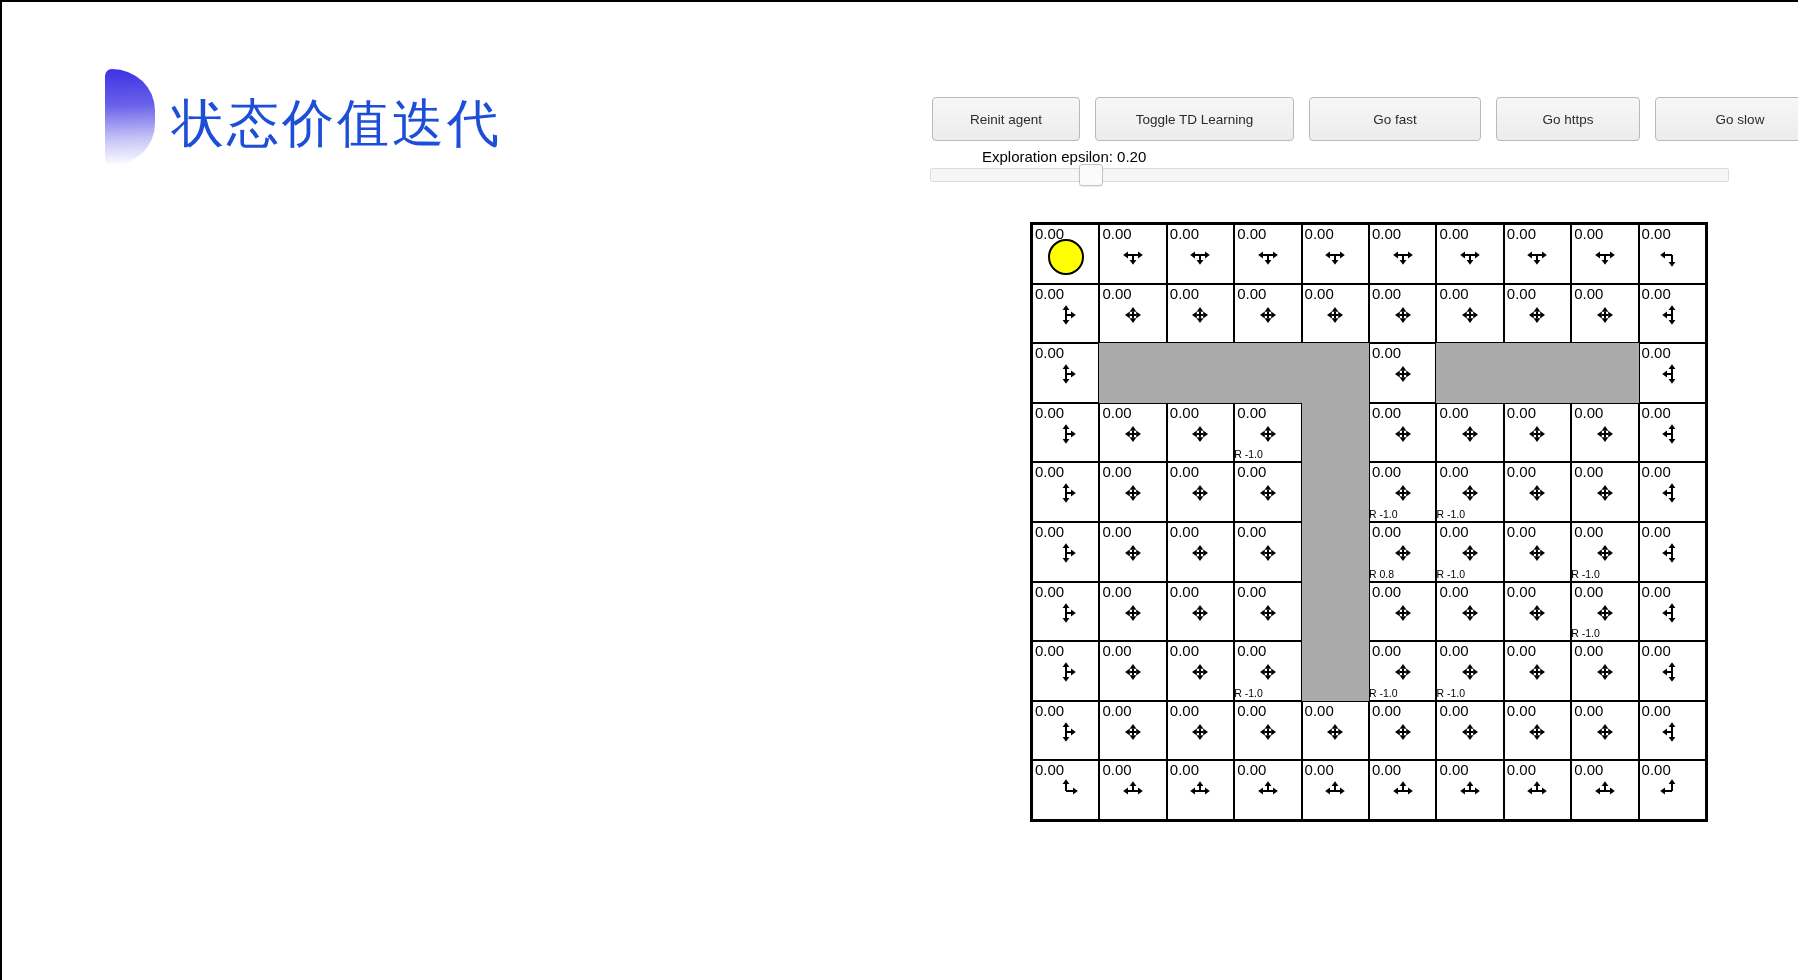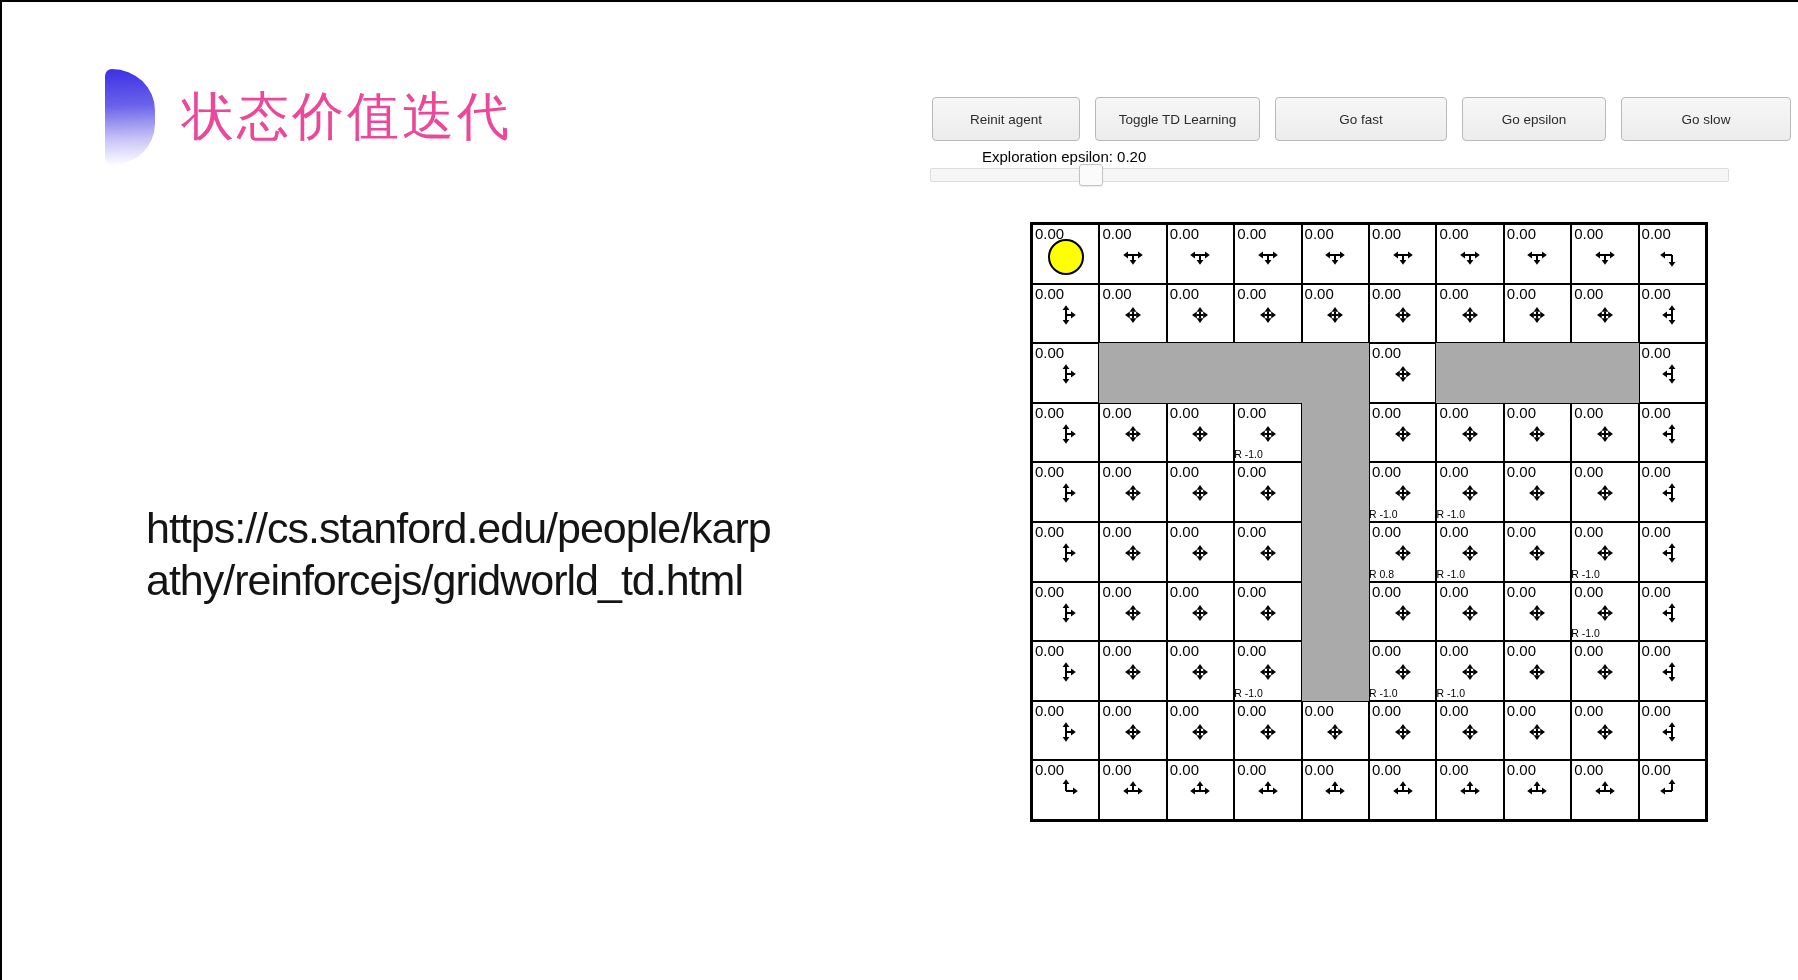--- a/index.html
+++ b/index.html
@@ -5,22 +5,22 @@
   html,body{margin:0;padding:0;background:#fff;}
   body{font-family:"Liberation Sans",sans-serif;}
   #stage{position:relative;width:1798px;height:980px;background:#fff;overflow:hidden;
          border-top:2px solid #000;border-left:2px solid #000;box-sizing:border-box;}
 
   
   #logo{position:absolute;left:103px;top:67px;width:50px;height:96px;
         background:linear-gradient(178deg,#3b31e3 0%,#6a62ea 38%,#c7c3f6 72%,#ffffff 100%);
         border-top-right-radius:50px 48px;border-bottom-right-radius:50px 48px;
         border-top-left-radius:8px;border-bottom-left-radius:8px;}
-  #slide-title{position:absolute;left:170px;top:80px;font-size:52px;color:#ec4899;
-               letter-spacing:3px;white-space:nowrap;margin-left:10px;}
+  #slide-title{position:absolute;left:170px;top:87px;font-size:52px;color:#1d4ed8;
+               letter-spacing:3px;white-space:nowrap;}
   #url-block{position:absolute;left:144px;top:500px;width:700px;
              font-size:43px;line-height:1.22;color:#141414;letter-spacing:-1px;}
 
   
   #controls{position:absolute;left:930px;top:95px;display:flex;gap:15px;}
   .ctl-btn{height:44px;box-sizing:border-box;border:1px solid #b9b9b9;border-radius:4px;
            background:linear-gradient(#f7f7f7,#ececec);color:#2b2b2b;font-size:13.5px;
            font-family:"Liberation Sans",sans-serif;display:flex;align-items:center;
            justify-content:center;cursor:pointer;}
   #eps-label{position:absolute;left:980px;top:146px;font-size:15px;color:#000;}
@@ -41,30 +41,26 @@
   .agent{position:absolute;left:50%;top:33px;width:32px;height:32px;transform:translate(-50%,-50%);
          background:#ffff00;border:2px solid #000;border-radius:50%;z-index:2;}
 </style>
 </head>
 <body>
 
 <div id="stage">
 
   <div id="logo"></div>
   <div id="slide-title">状态价值迭代</div>
-  <div id="url-block">
-    <div>https://cs.stanford.edu/people/karp</div>
-    <div>athy/reinforcejs/gridworld_td.html</div>
-  </div>
 
   <div id="controls">
       <button class="ctl-btn" style="width: 148px;">Reinit agent</button>
-      <button class="ctl-btn" style="width: 165px;">Toggle TD Learning</button>
+      <button class="ctl-btn" style="width: 199px;">Toggle TD Learning</button>
       <button class="ctl-btn" style="width: 172px;">Go fast</button>
-      <button class="ctl-btn" style="width: 144px;">Go epsilon</button>
+      <button class="ctl-btn" style="width: 144px;">Go https</button>
       <button class="ctl-btn" style="width: 170px;">Go slow</button>
     </div>
 
   <div id="eps-label">Exploration epsilon: 0.20</div>
   <div id="eps-slider">
     <div id="eps-handle" style="left: calc(20% - 11px);"></div>
   </div>
 
   <div id="grid">
       <div class="cell">

